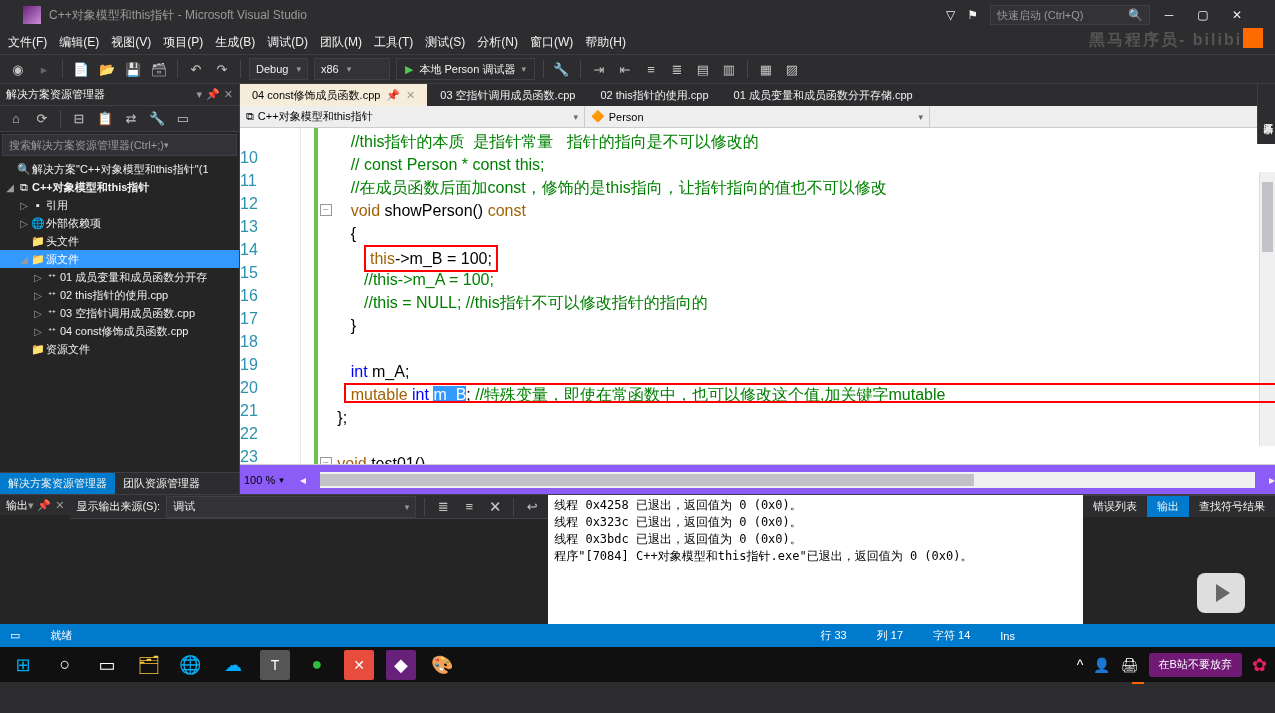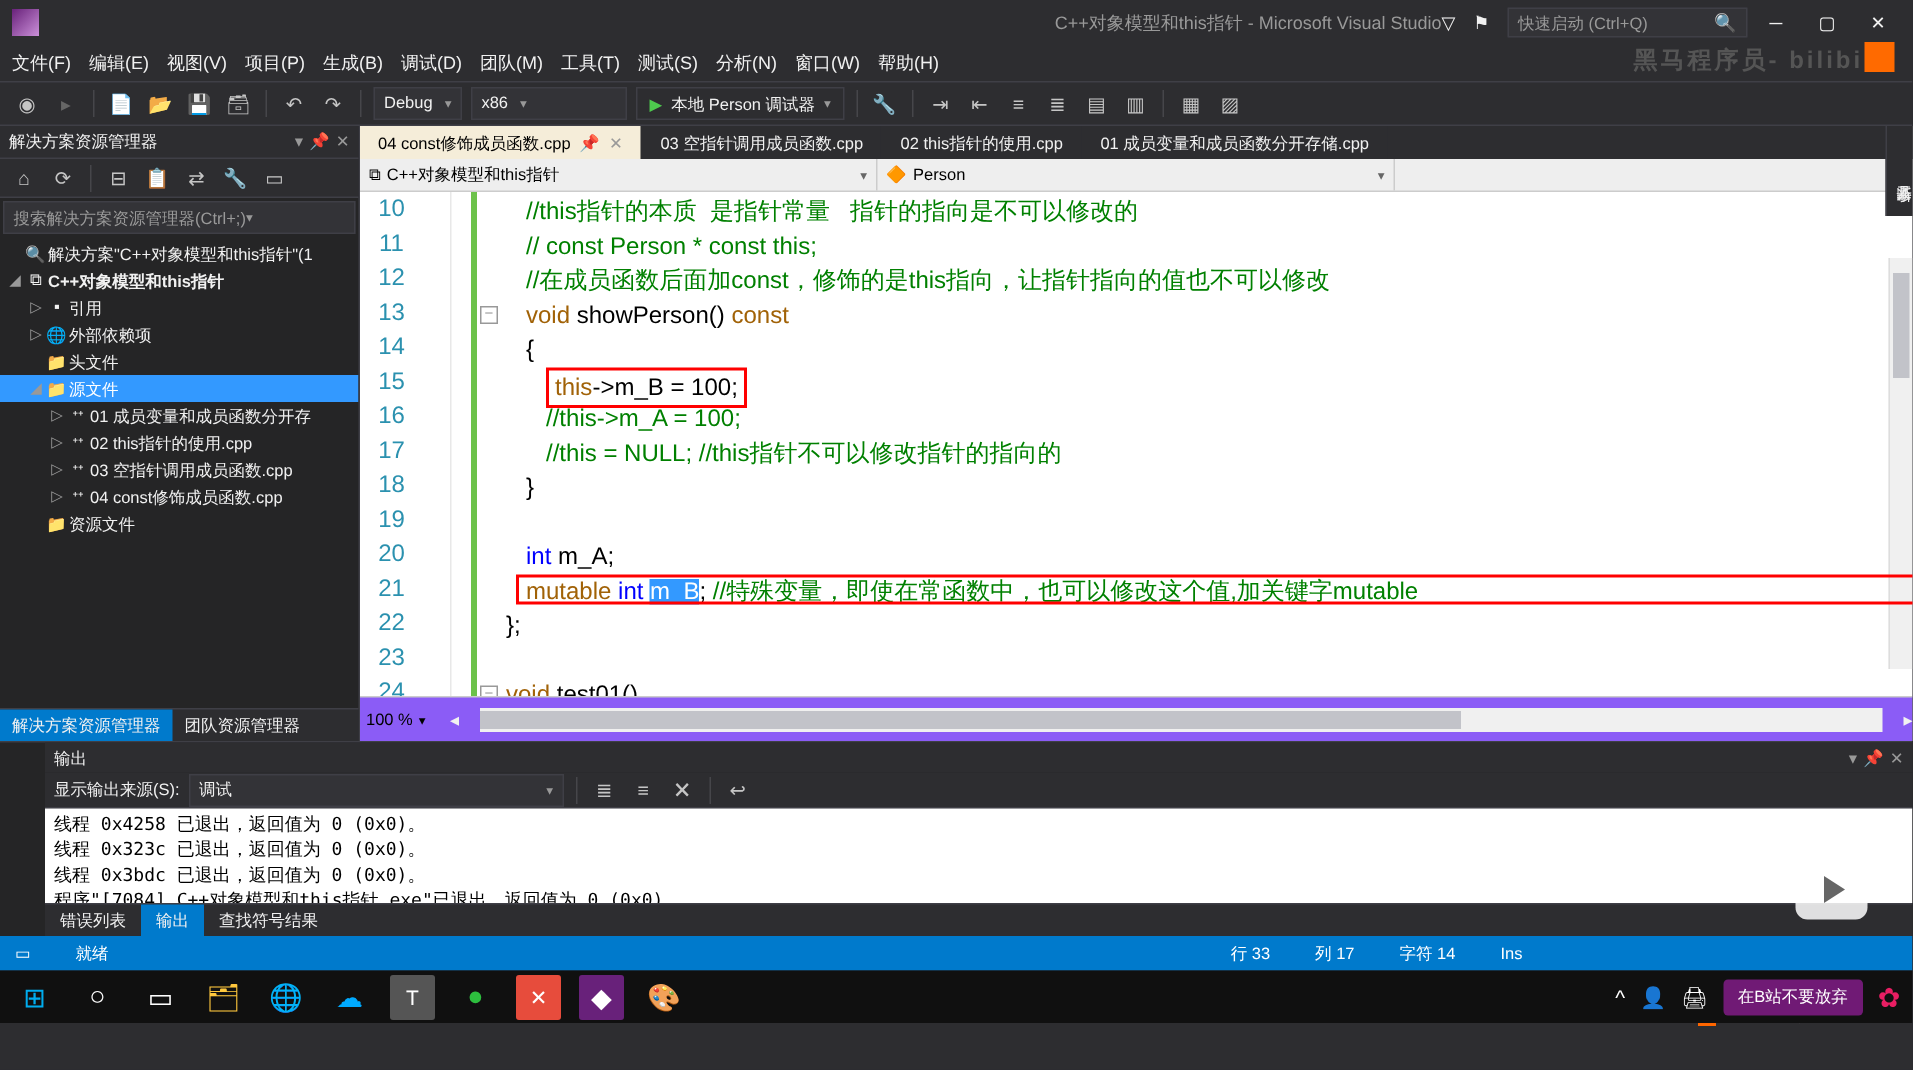--- a/index.html
+++ b/index.html
@@ -1,17 +1,17 @@
 <!DOCTYPE html>
 <html><head>
 <meta charset="utf-8">
 <style>
 * { margin: 0; padding: 0; box-sizing: border-box; font-family: "Microsoft YaHei", "Segoe UI", sans-serif; }
 body { width: 1275px; height: 713px; background: #2d2d30; overflow: hidden; font-size: 12px; color: #f1f1f1; }
-.titlebar { height: 30px; background: #2d2d30; display: flex; align-items: center; padding: 0 8px; text-align: right; }
+.titlebar { height: 30px; background: #2d2d30; display: flex; align-items: center; padding: 0 23px; }
 .vs-icon { width: 18px; height: 18px; background: linear-gradient(135deg,#68217a,#cb90d9); margin-right: 8px; }
 .title-text { flex: 1; color: #999; font-size: 12px; }
 .title-right { display: flex; align-items: center; gap: 4px; }
 .quick-launch { width: 160px; height: 20px; background: #333337; border: 1px solid #3f3f46; color: #999; padding: 0 6px; font-size: 11px; display: flex; align-items: center; justify-content: space-between; }
 .quick-launch .mag { font-size: 12px; }
 .win-btn { width: 30px; height: 20px; display: flex; align-items: center; justify-content: center; color: #f1f1f1; cursor: pointer; }
 .menubar { height: 24px; background: #2d2d30; display: flex; align-items: center; padding: 0 8px; gap: 12px; color: #f1f1f1; }
 .menubar span { cursor: pointer; font-size: 12px; }
 .watermark { position: absolute; right: 20px; top: 30px; color: #555; font-size: 16px; font-weight: bold; letter-spacing: 2px; }
 .orange-box { position: absolute; right: 12px; top: 28px; width: 20px; height: 20px; background: #ff6a00; }
@@ -39,39 +39,39 @@
 .sol-tab.active { background: #007acc; }
 .editor-area { flex: 1; display: flex; flex-direction: column; background: #fff; position: relative; }
 .file-tabs { height: 22px; background: #2d2d30; display: flex; }
 .file-tab { padding: 0 12px; height: 22px; display: flex; align-items: center; gap: 6px; color: #f1f1f1; font-size: 11px; cursor: pointer; border-right: 1px solid #2d2d30; }
 .file-tab.active { background: #f5edd9; color: #000; }
 .file-tab .x { color: #999; font-size: 11px; }
 .nav-bar { height: 22px; background: #eee; border-bottom: 1px solid #ccc; display: flex; }
 .nav-combo { flex: 1; border-right: 1px solid #ccc; padding: 0 6px; display: flex; align-items: center; gap: 4px; font-size: 11px; color: #000; cursor: pointer; }
 .nav-combo .arr { margin-left: auto; color: #666; font-size: 9px; }
 .code-viewport { flex: 1; display: flex; background: #fff; overflow: hidden; position: relative; }
-.gutter { width: 60px; background: #fff; text-align: center; color: #2b91af; font-family: Consolas, monospace; font-size: 16px; padding-top: 0; }
+.gutter { width: 60px; background: #fff; text-align: left; color: #2b91af; font-family: Consolas, monospace; font-size: 16px; padding-top: 18px; }
 .gutter div { height: 23px; padding-right: 18px; line-height: 23px; }
 .marker-strip { width: 14px; background: #fff; border-left: 1px solid #e8e8e8; }
 .green-bar { position: absolute; left: 74px; top: 0; width: 4px; height: 345px; background: #6cc24a; }
 .code { flex: 1; font-family: Consolas, monospace; font-size: 16px; color: #000; padding-top: 2px; white-space: pre; position: relative; padding-left: 10px; }
 .code-line { height: 23px; line-height: 23px; position: relative; }
 .outline-box { position: absolute; width: 12px; height: 12px; left: -4px; top: 5px; border: 1px solid #999; color: #999; font-size: 10px; text-align: center; line-height: 10px; background: #fff; }
 .c-comment { color: #008000; }
 .c-kw { color: #a16207; }
 .c-type { color: #0000ff; }
 .red-box { border: 2px solid #f00; display: inline-block; padding: 0 4px; }
 .code-sel { background: #3399ff; color: #fff; }
 .editor-scroll-v { position: absolute; right: 0; top: 44px; bottom: 18px; width: 16px; background: #f0f0f0; border-left: 1px solid #ddd; }
 .editor-scroll-v .thumb { position: absolute; left: 2px; right: 2px; top: 10px; height: 70px; background: #c2c3c9; }
 .editor-scroll-h { height: 30px; background: #8b5cf6; display: flex; align-items: center; border-top: 1px solid #ccc; }
 .zoom { width: 60px; padding: 0 4px; font-size: 11px; color: #000; display: flex; align-items: center; gap: 4px; }
 .scrollbar-h { flex: 1; height: 16px; background: #f0f0f0; position: relative; margin: 0 14px; }
 .scrollbar-h .thumb { position: absolute; left: 0; top: 2px; bottom: 2px; width: 70%; background: #c2c3c9; }
-.output-panel { height: 130px; background: #252526; border-top: 1px solid #3f3f46; display: flex; flex-direction: column; padding-left: 30px; }
+.output-panel { height: 130px; background: #252526; border-top: 1px solid #3f3f46; display: flex; flex-direction: row; }
 .out-title { height: 20px; background: #2d2d30; display: flex; align-items: center; justify-content: space-between; padding: 0 6px; color: #f1f1f1; font-size: 11px; }
 .out-toolbar { height: 24px; background: #2d2d30; display: flex; align-items: center; gap: 6px; padding: 0 6px; border-bottom: 1px solid #3f3f46; font-size: 11px; }
 .out-body { flex: 1; background: #fff; color: #000; font-family: "NSimSun", Consolas, monospace; font-size: 12px; padding: 2px 6px; overflow: hidden; white-space: pre-wrap; }
 .out-tabs { height: 22px; background: #2d2d30; display: flex; border-top: 1px solid #3f3f46; }
 .out-tab { padding: 0 10px; display: flex; align-items: center; font-size: 11px; color: #f1f1f1; cursor: pointer; }
 .out-tab.active { background: #007acc; }
 .status-bar { height: 23px; background: #007acc; color: #fff; display: flex; align-items: center; padding: 0 10px; font-size: 11px; gap: 30px; }
 .status-bar .spacer { flex: 1; }
 .sys-tray { position: absolute; right: 20px; bottom: 29px; display: flex; gap: 4px; color: #fff; }
 .sys-tray span { font-size: 14px; }
@@ -129,21 +129,21 @@
   <span class="tb-btn">💾</span>
   <span class="tb-btn">🗃</span>
   <span class="tb-sep"></span>
   <span class="tb-btn">↶</span>
   <span class="tb-btn">↷</span>
   <span class="tb-sep"></span>
   <div class="tb-combo">
       <span>Debug</span>
       <span class="arr">▾</span>
     </div>
-  <div class="tb-combo" style="width:104px">
+  <div class="tb-combo" style="width:76px">
       <span>x86</span>
       <span class="arr">▾</span>
     </div>
   <div class="start-btn">
       <span class="play">▶</span>
       <span>本地 Person 调试器</span>
       <span class="arr" style="color:#999;font-size:9px">▾</span>
     </div>
   <span class="tb-sep"></span>
   <span class="tb-btn" style="color:#ffa500">🔧</span>

